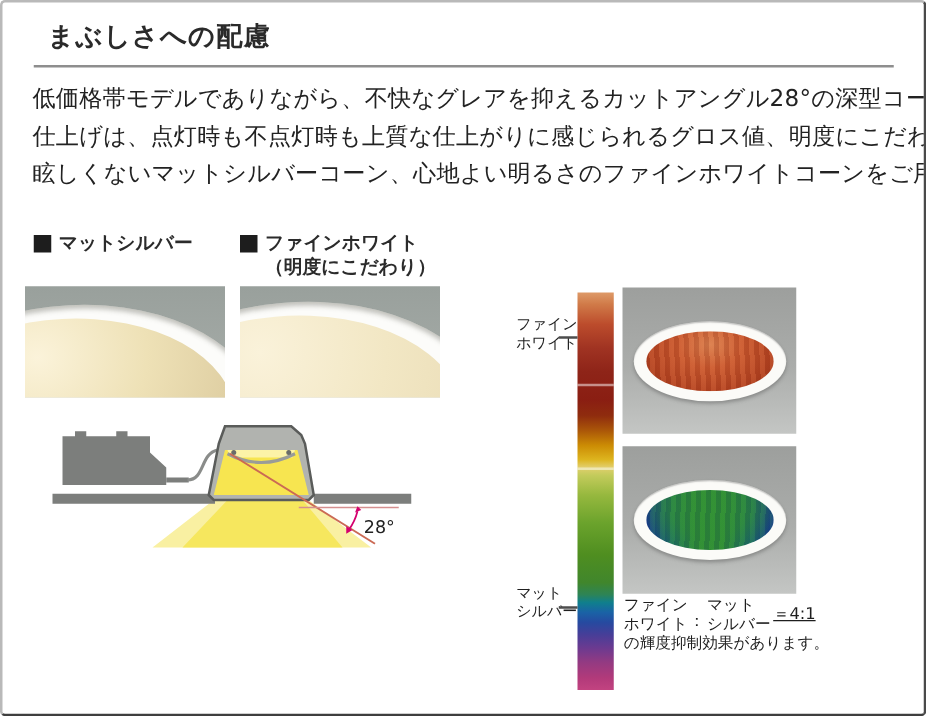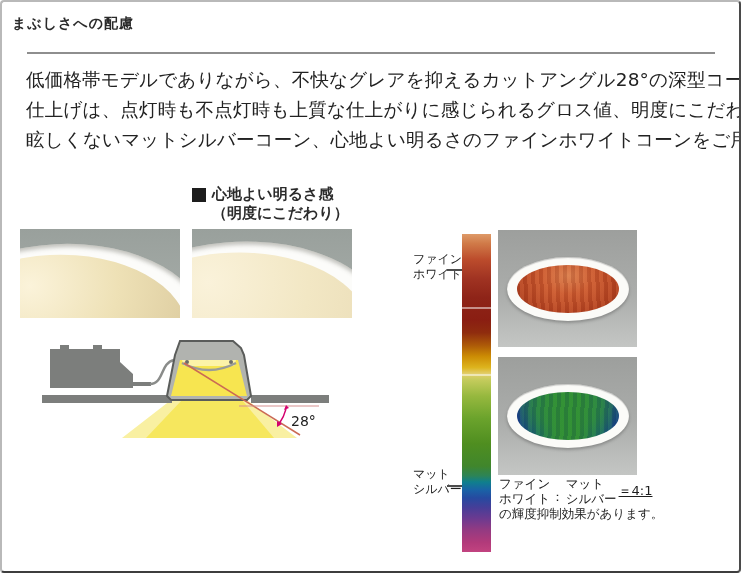--- a/index.html
+++ b/index.html
@@ -2,21 +2,21 @@
 <html><head>
 <meta charset="utf-8">
 <style>
   html,body{margin:0;padding:0;background:#fff;}
   .page{
     position:relative; width:737px; height:569px; background:#ffffff;
     border:2px solid; border-color:#b9b9b9 #4a4a4a #3e3e3e #b9b9b9; border-radius:4px;
     font-family:"DejaVu Sans","Liberation Sans",sans-serif; color:#2b2b2b; overflow:hidden;
   }
   .page-title{
-    position:absolute; left:10px; top:13px; font-size:14px; font-weight:bold;
+    position:absolute; left:36px; top:13px; font-size:21px; font-weight:bold;
     letter-spacing:1px; color:#2a2a2a;
   }
   .title-rule{ position:absolute; left:25px; top:50px; width:688px; height:2px; background:#8e8e8e; }
   .intro{ position:absolute; left:24px; top:63px; font-size:18.5px; line-height:30px;
     letter-spacing:0.2px; color:#222; white-space:nowrap; }
   .swatch-label{ position:absolute; top:183px; font-size:15px; font-weight:bold; line-height:19px; }
   .swatch-label .row{ display:flex; align-items:center; }
   .bullet{ width:14px; height:14px; background:#1d1d1d; margin-right:6px; flex:0 0 auto; }
   .swatch-sub{ padding-left:20px; }
   
@@ -65,25 +65,29 @@
   <div class="page-title">まぶしさへの配慮</div>
   <div class="title-rule"></div>
 
   <div class="intro">
     <div>低価格帯モデルでありながら、不快なグレアを抑えるカットアングル28°の深型コーン。</div>
     <div>仕上げは、点灯時も不点灯時も上質な仕上がりに感じられるグロス値、明度にこだわり、</div>
     <div>眩しくないマットシルバーコーン、心地よい明るさのファインホワイトコーンをご用意。</div>
   </div>
 
   <div class="swatch-label" style="left:25px;">
+    <div class="row">
+      <span class="bullet"></span>
+      <span>マットシルバー</span>
+    </div>
   </div>
   <div class="swatch-label" style="left:190px;">
     <div class="row">
       <span class="bullet"></span>
-      <span>心地よい明るさ感</span>
+      <span>ファインホワイト</span>
     </div>
     <div class="swatch-sub">（明度にこだわり）</div>
   </div>
 
   <div class="photo photo-l" style="left:18px;">
     <div class="ring"></div>
     <div class="cone"></div>
   </div>
   <div class="photo photo-r" style="left:190px;">
     <div class="ring"></div>

